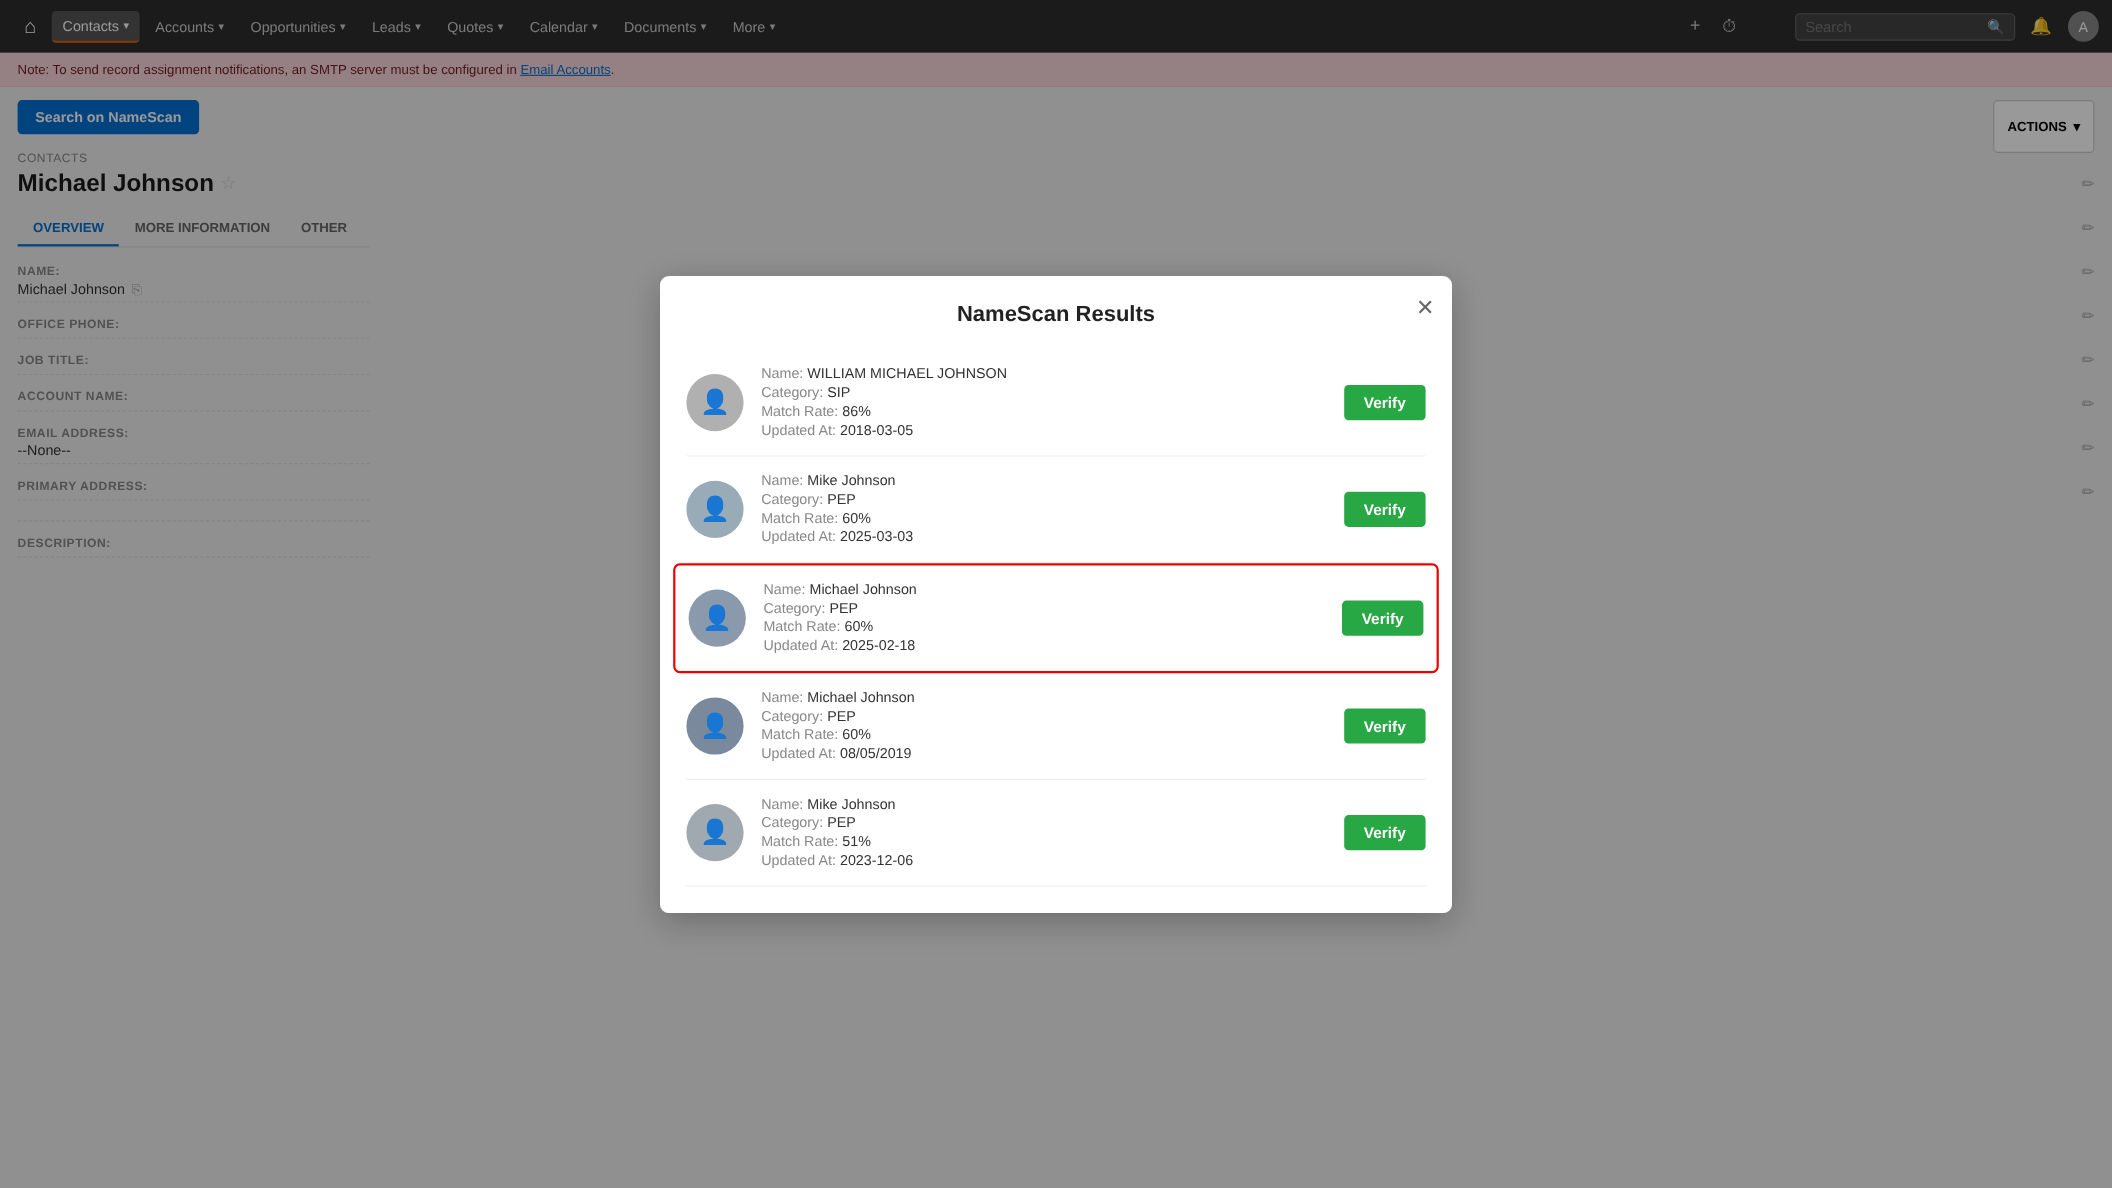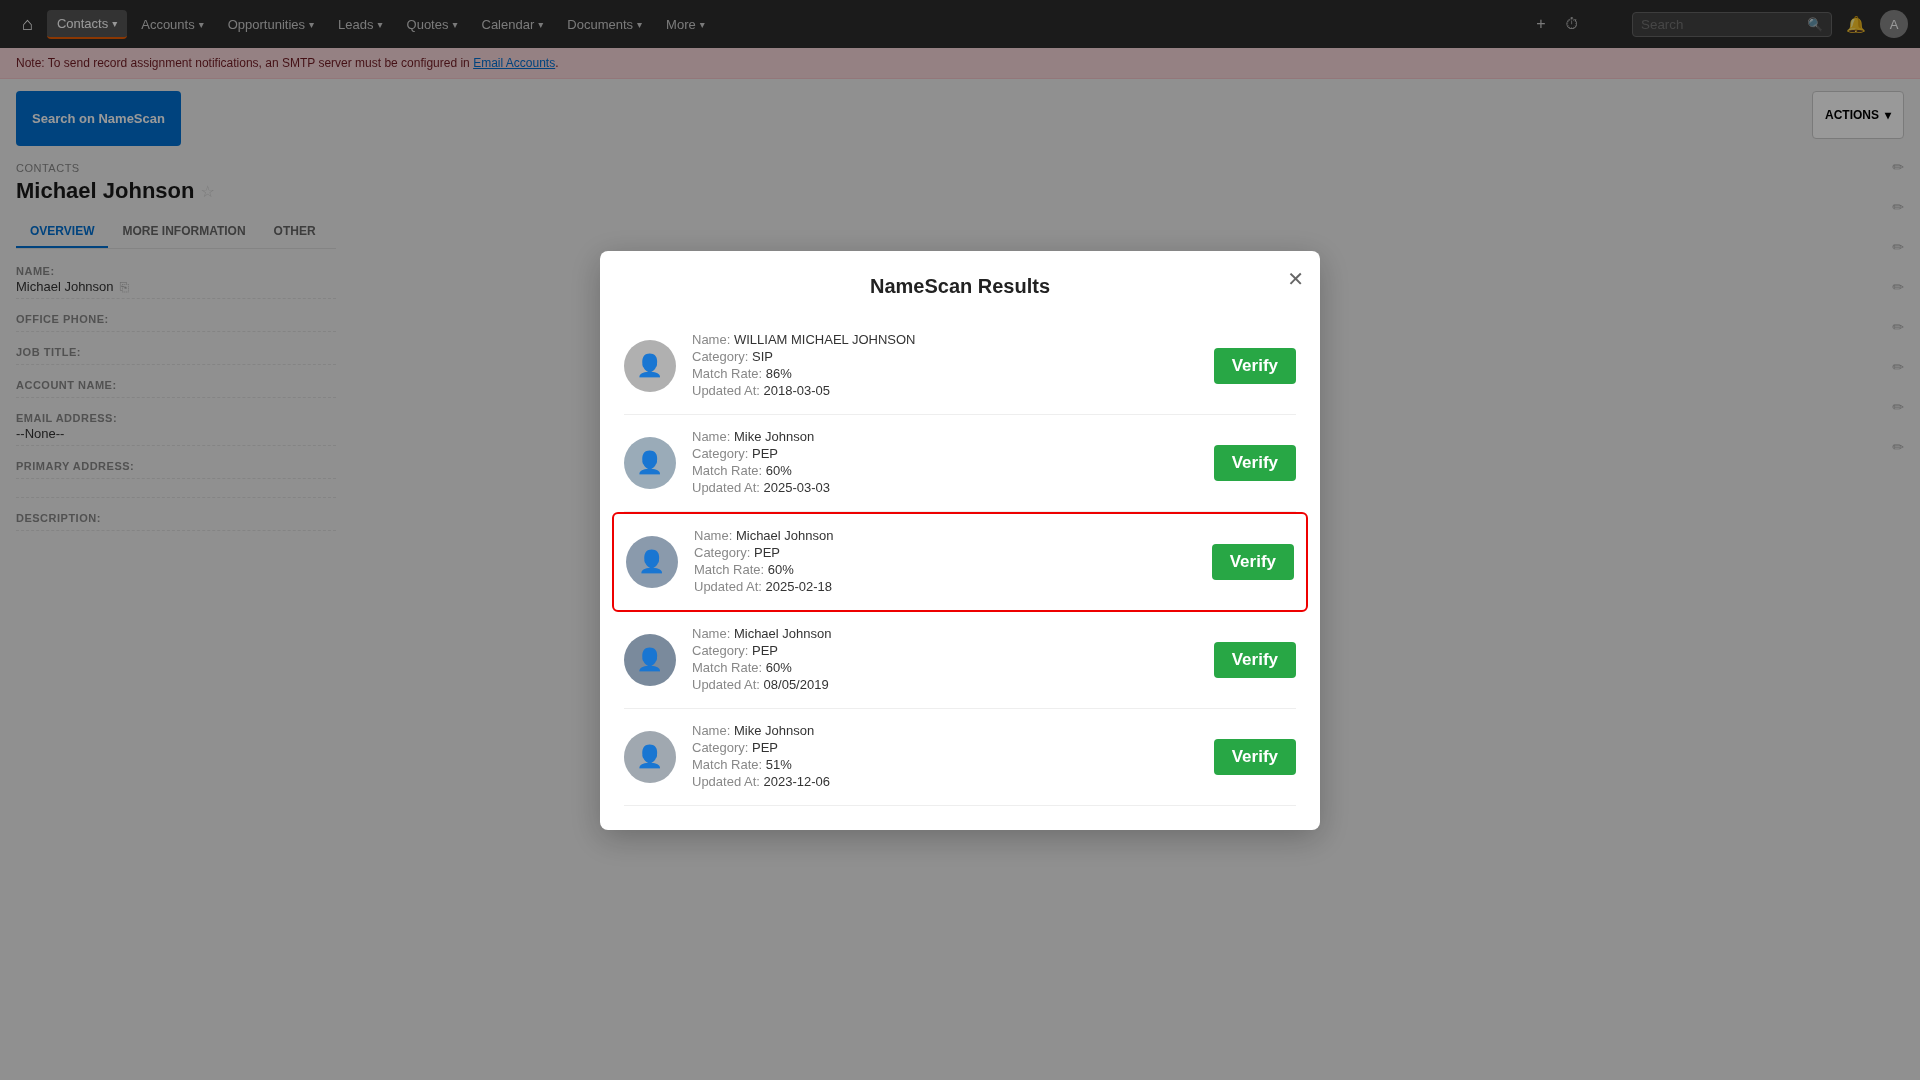--- a/index.html
+++ b/index.html
@@ -113,21 +113,21 @@
       font-weight: bold;
       color: #1a1a1a;
     }
     .star-icon { color: #ccc; font-size: 16px; cursor: pointer; }
 
     .namescan-btn {
       background: #0070d2;
       color: #fff;
       border: none;
       border-radius: 4px;
-      padding: 20px 16px;
+      padding: 8px 16px;
       font-size: 13px;
       font-weight: bold;
       cursor: pointer;
       margin-bottom: 16px;
     }
 
     .tab-row {
       display: flex;
       border-bottom: 1px solid #ddd;
       margin-bottom: 16px;
@@ -280,21 +280,21 @@
       color: #555;
       margin-top: 4px;
     }
 
     .verify-btn {
       background: #28a745;
       color: #fff;
       border: none;
       border-radius: 4px;
       padding: 8px 18px;
-      font-size: 17px;
+      font-size: 14px;
       font-weight: bold;
       cursor: pointer;
       flex-shrink: 0;
     }
   </style>
 </head>
 <body>
 
 <nav class="top-nav">
   <span class="nav-home">⌂</span>

